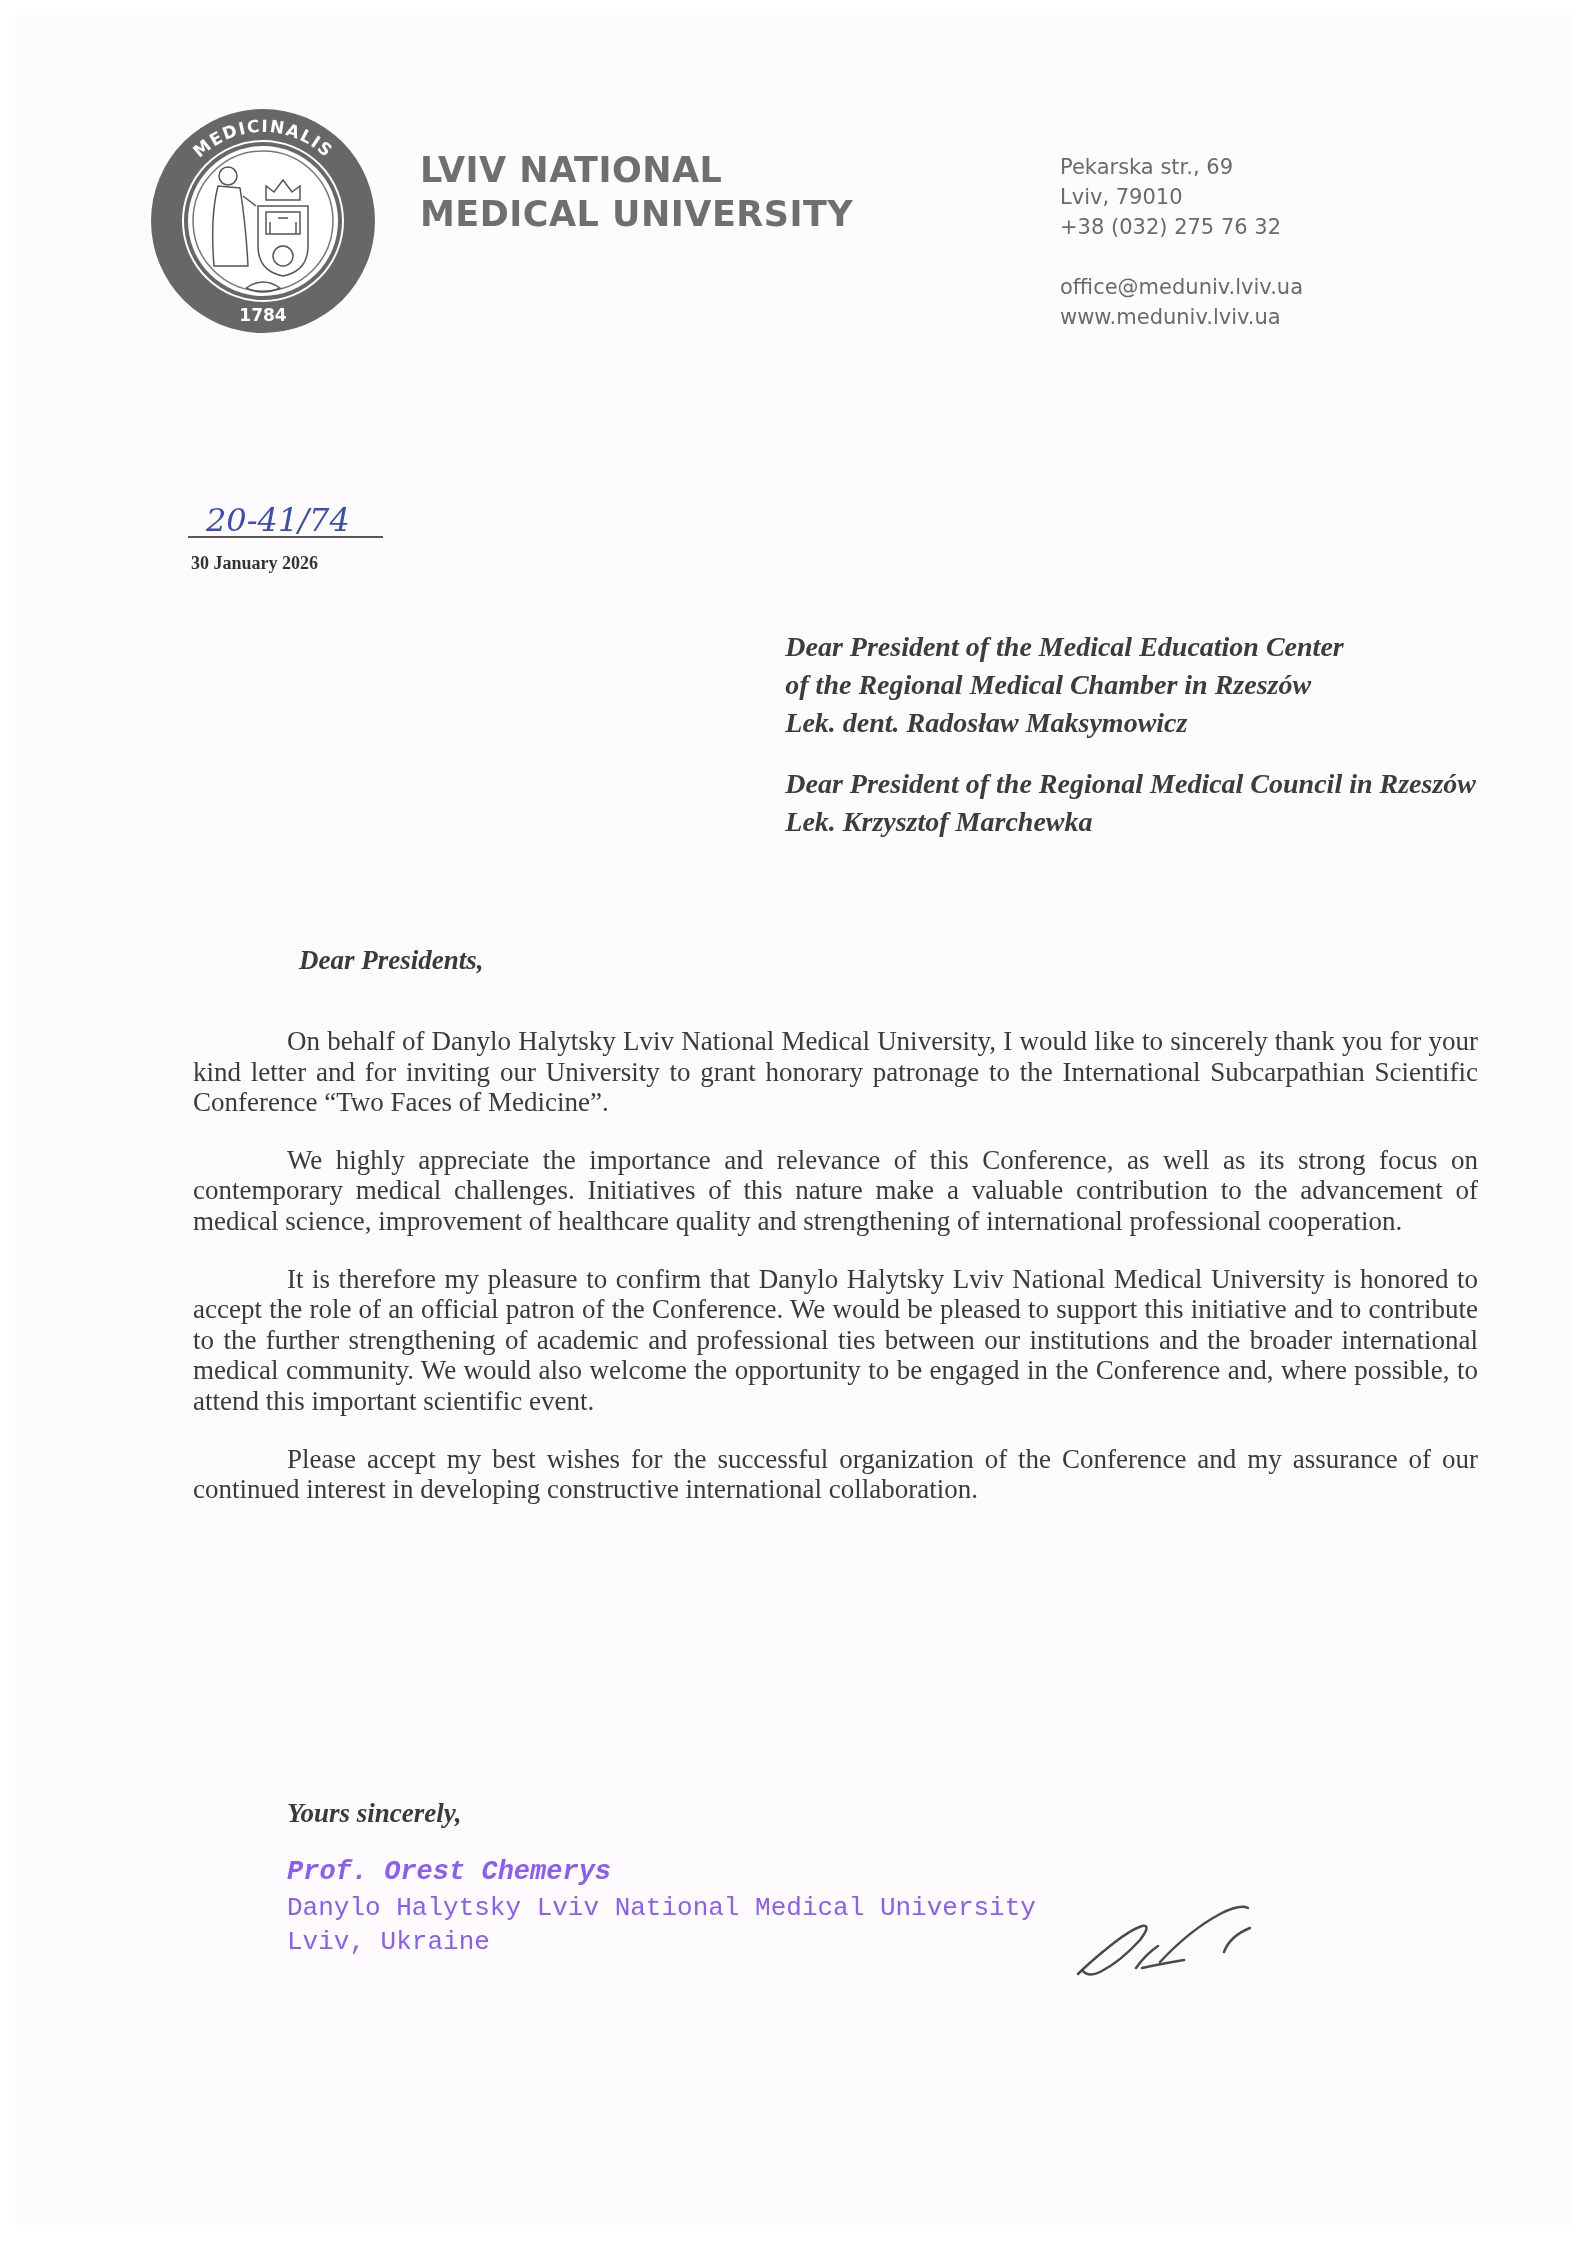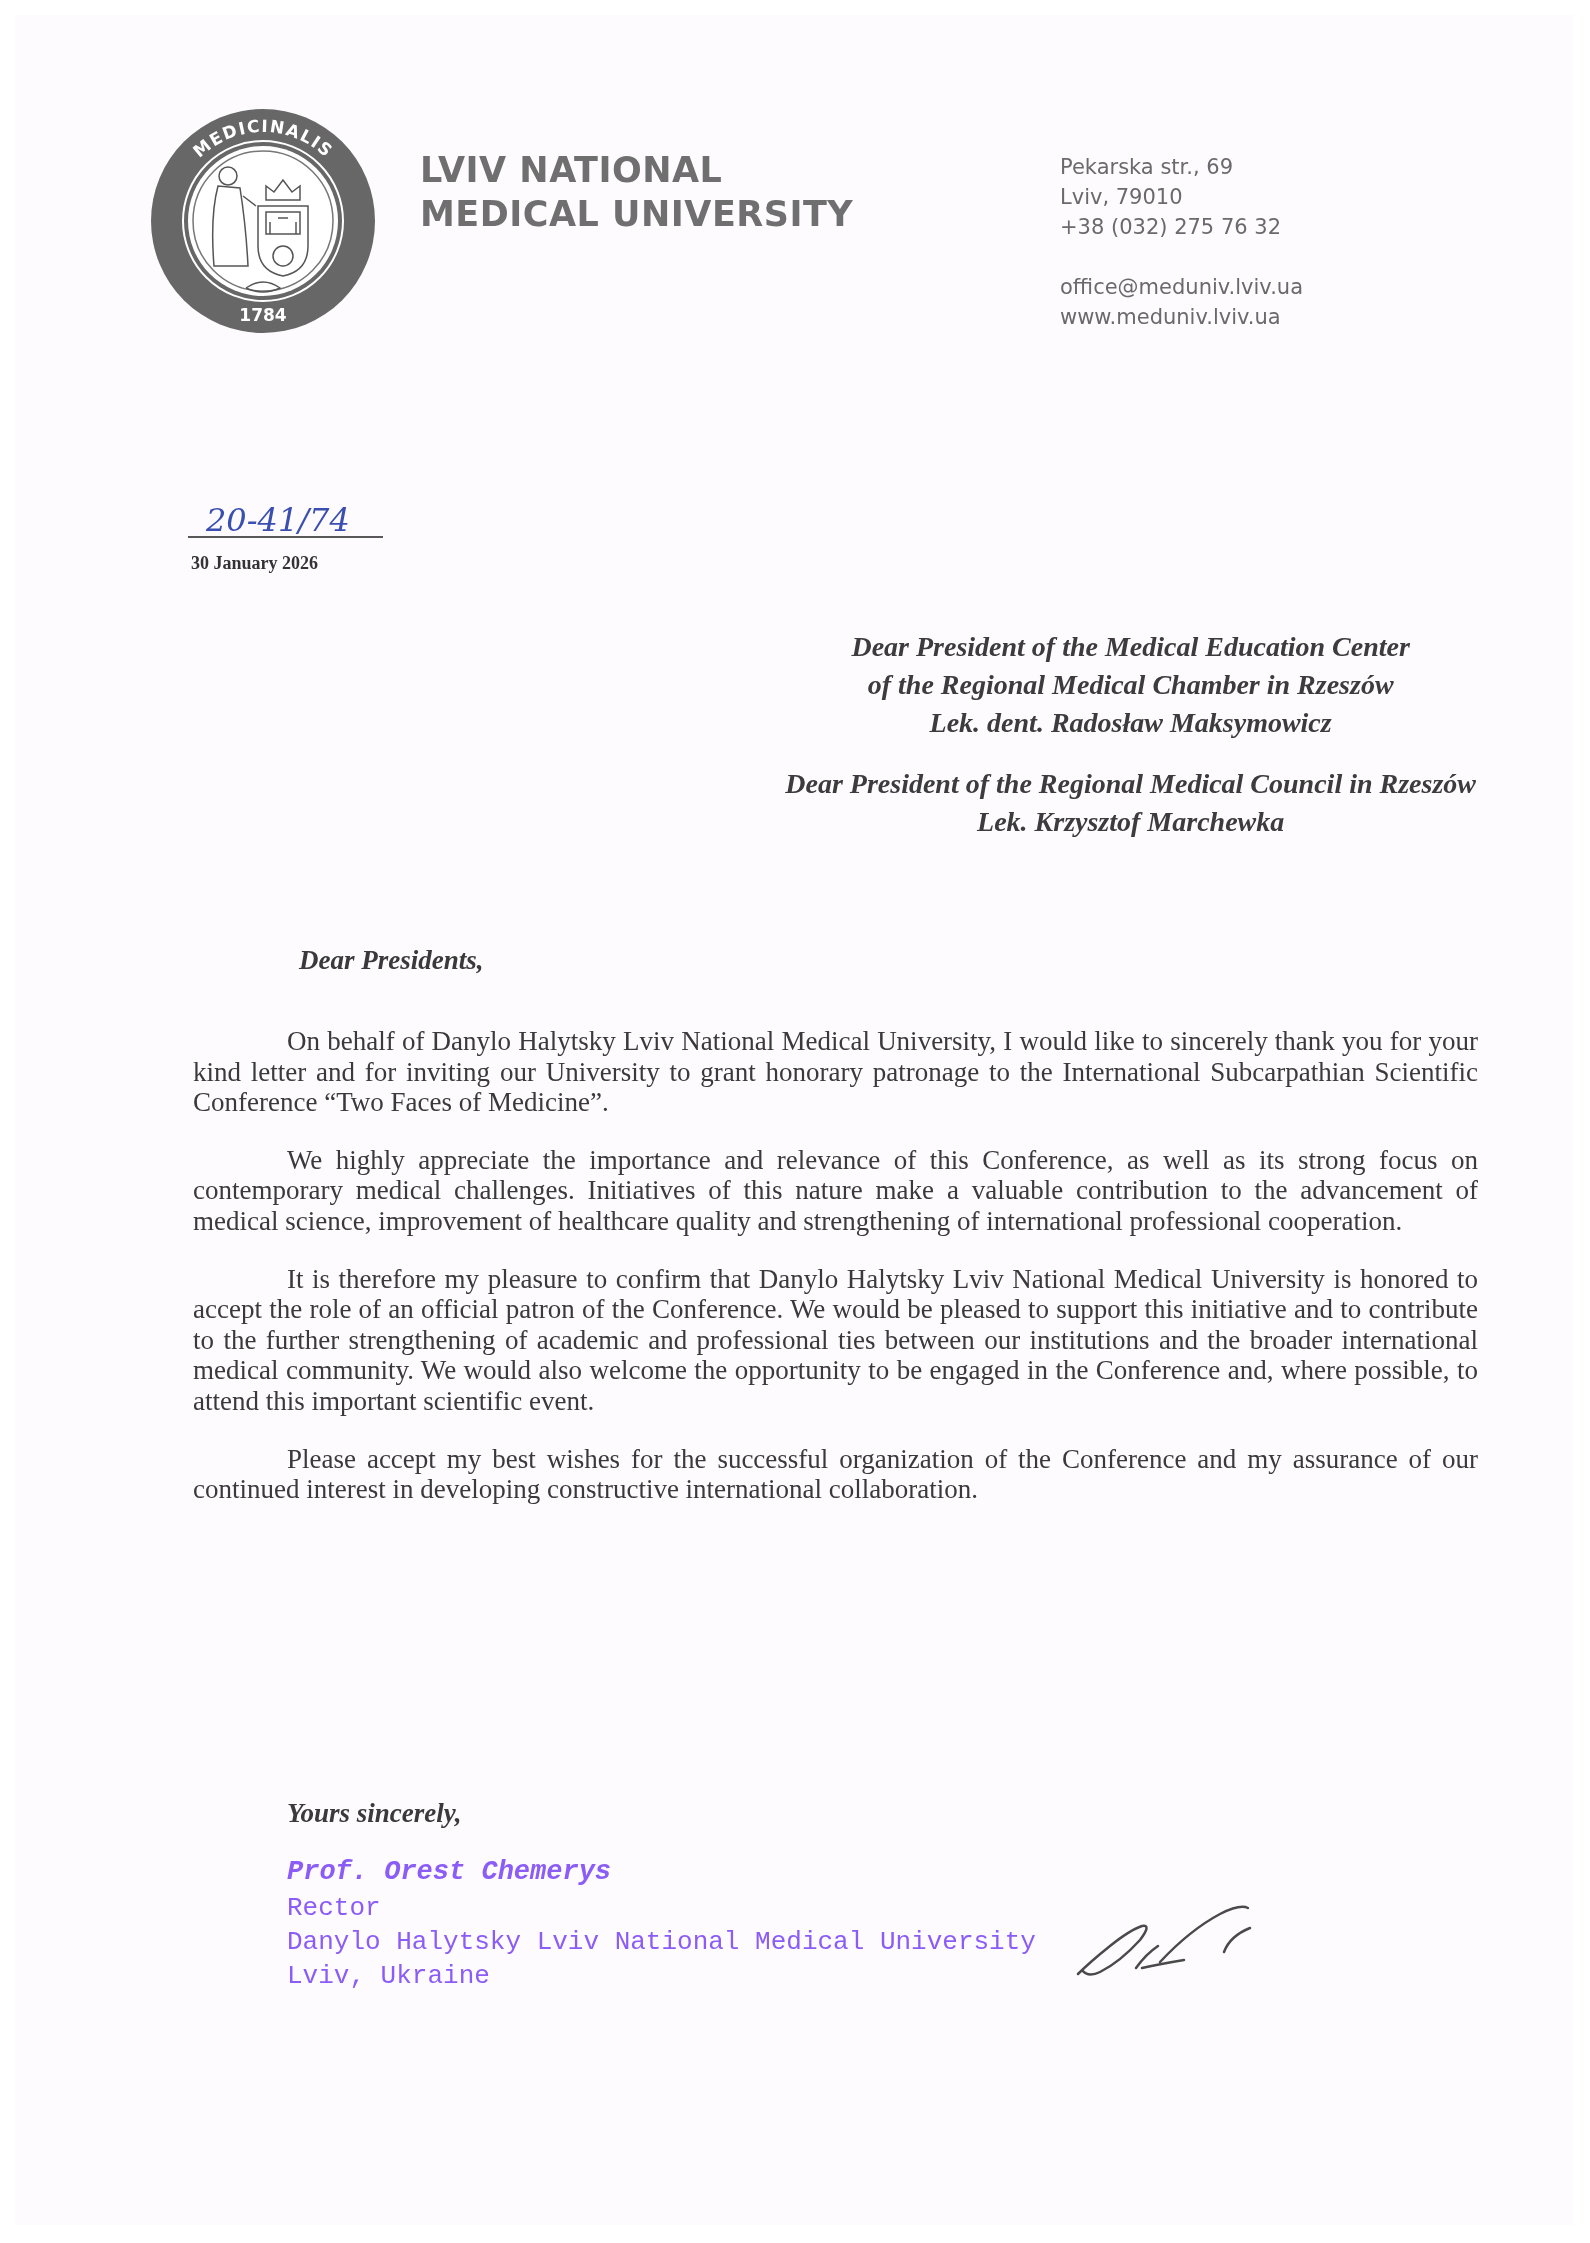--- a/index.html
+++ b/index.html
@@ -33,21 +33,21 @@
   .regnum { left: 188px; top: 493px; width: 240px; height: 70px; }
 
   .date {
     left: 191px; top: 553px;
     font-family: "Liberation Serif", serif; font-weight: bold; font-size: 18px; color: #333;
     white-space: nowrap;
   }
 
   
   .addressee {
-    right: 114px; top: 628px; text-align: center;
+    right: 114px; top: 628px; text-align: left;
     font-family: "Liberation Serif", serif; font-style: italic; font-weight: bold;
     font-size: 28px; line-height: 38px; color: #3c3c3c;
   }
   .addressee .line { white-space: nowrap; }
   .addressee .block-gap { height: 23px; }
 
   
   .salutation {
     left: 299px; top: 945px;
     font-family: "Liberation Serif", serif; font-style: italic; font-weight: bold;
@@ -148,21 +148,20 @@
   <p>On behalf of Danylo Halytsky Lviv National Medical University, I would like to sincerely thank you for your kind letter and for inviting our University to grant honorary patronage to the International Subcarpathian Scientific Conference “Two Faces of Medicine”.</p>
   <p>We highly appreciate the importance and relevance of this Conference, as well as its strong focus on contemporary medical challenges. Initiatives of this nature make a valuable contribution to the advancement of medical science, improvement of healthcare quality and strengthening of international professional cooperation.</p>
   <p>It is therefore my pleasure to confirm that Danylo Halytsky Lviv National Medical University is honored to accept the role of an official patron of the Conference. We would be pleased to support this initiative and to contribute to the further strengthening of academic and professional ties between our institutions and the broader international medical community. We would also welcome the opportunity to be engaged in the Conference and, where possible, to attend this important scientific event.</p>
   <p>Please accept my best wishes for the successful organization of the Conference and my assurance of our continued interest in developing constructive international collaboration.</p>
 </div>
 
 <div class="abs closing">Yours sincerely,</div>
 
 <div class="abs signatory">
   <div class="name">Prof. Orest Chemerys</div>
-  <div>Rector</div>
   <div>Danylo Halytsky Lviv National Medical University</div>
   <div>Lviv, Ukraine</div>
 </div>
 
 <svg class="abs signature" viewBox="0 0 200 110">
   <g fill="none" stroke="#4a4a4a" stroke-width="2.5" stroke-linecap="round">
     <path d="M18 104 Q30 92 50 76 Q70 60 82 56 Q92 54 80 70 Q60 92 40 102 Q28 108 22 100"></path>
     <path d="M76 98 Q86 84 98 76 M82 98 Q100 94 124 90"></path>
     <path d="M100 92 Q130 60 160 44 Q180 34 188 38"></path>
     <path d="M164 82 Q170 66 190 58"></path>

